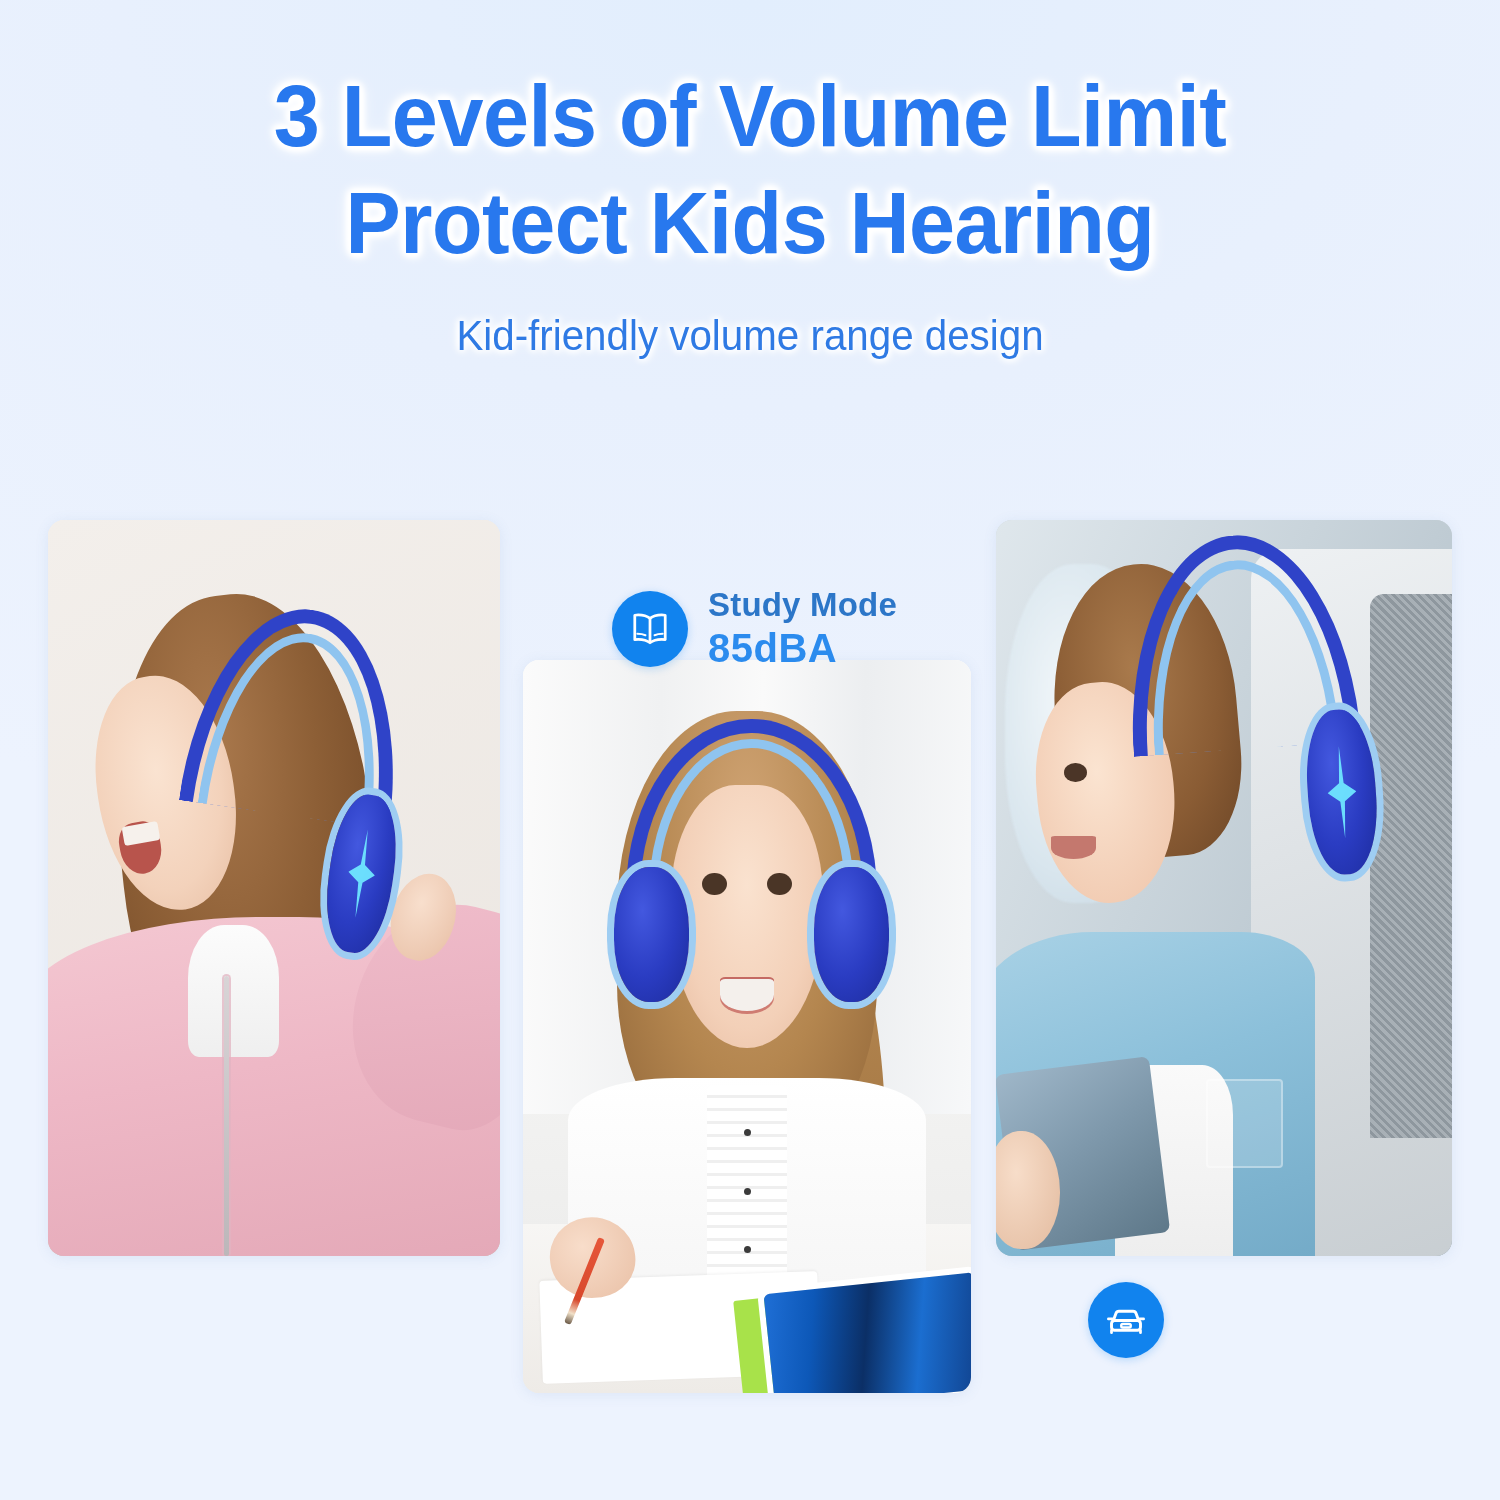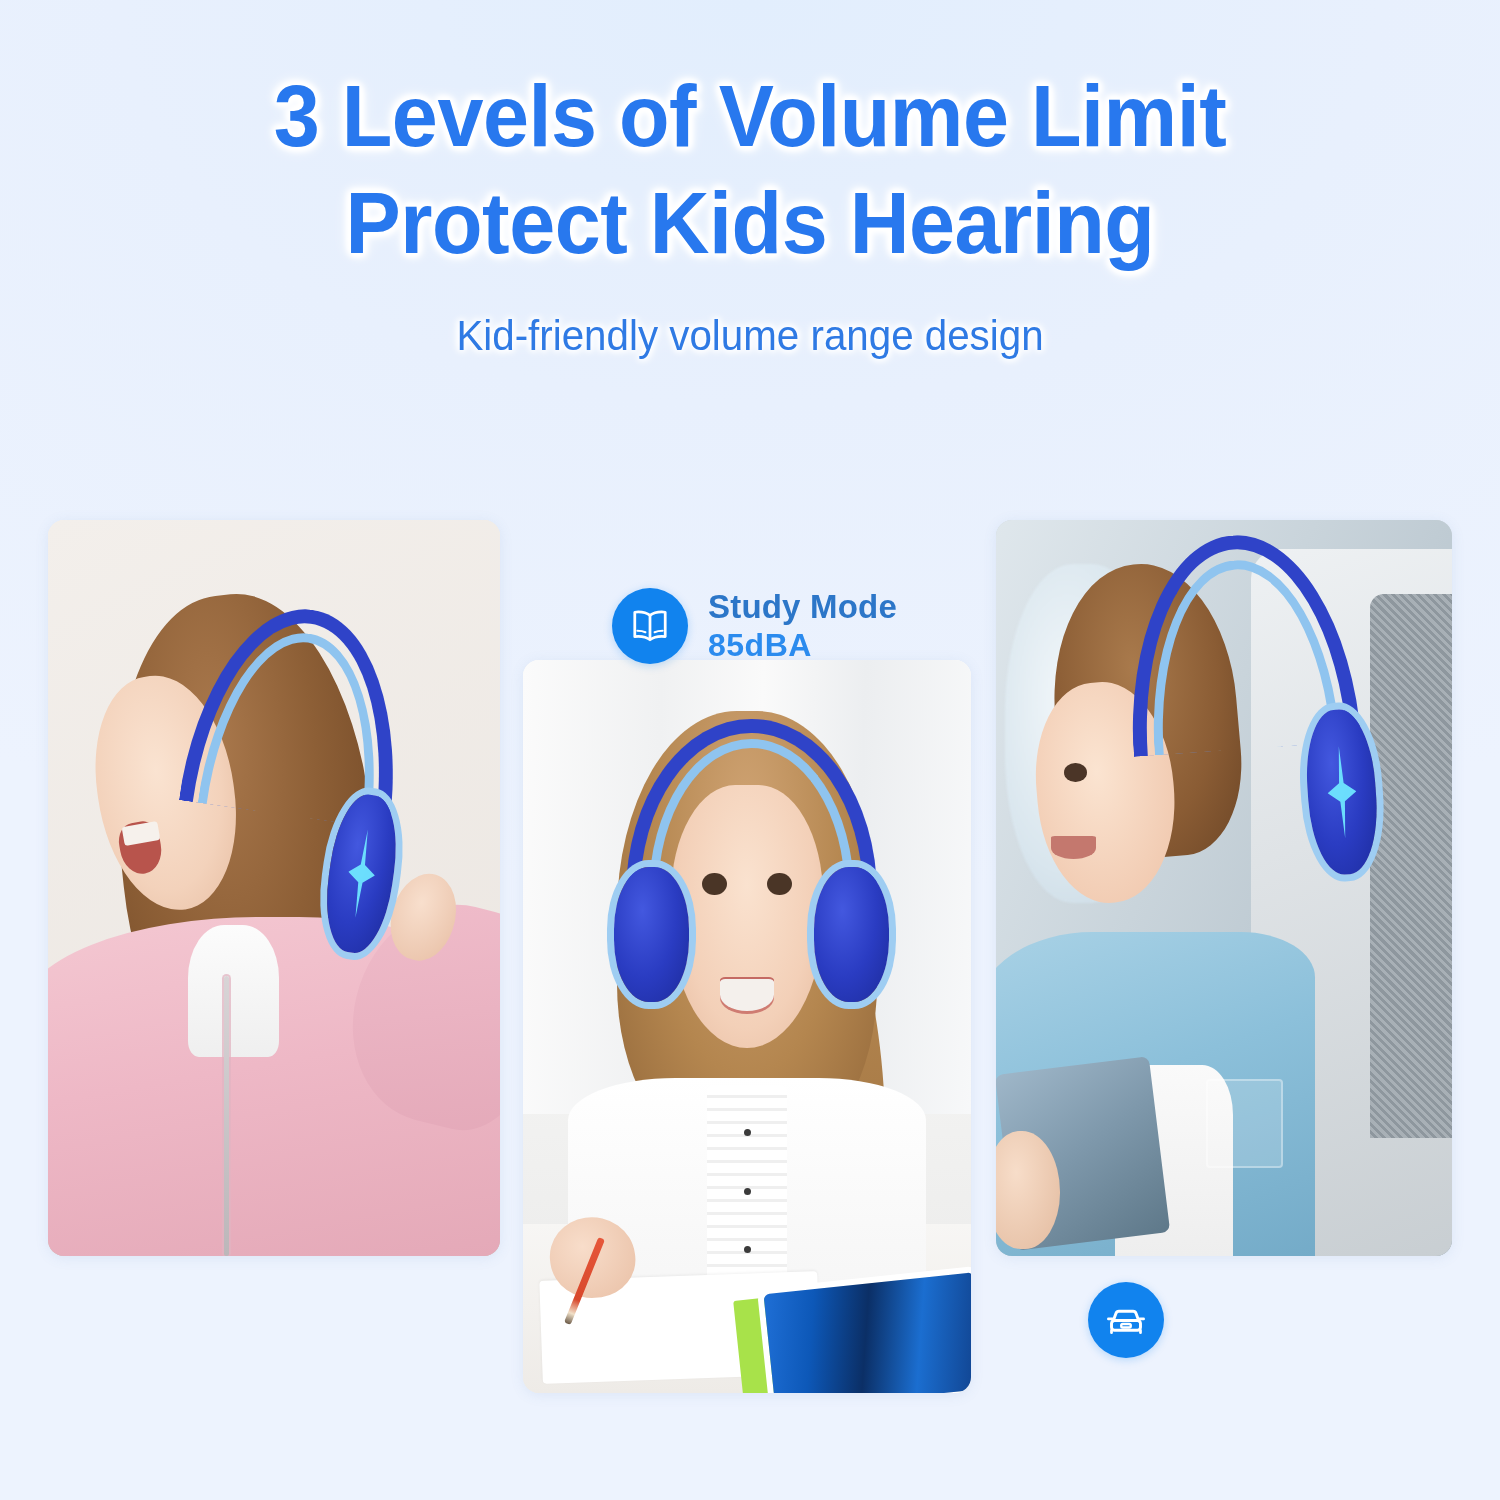--- a/index.html
+++ b/index.html
@@ -250,21 +250,21 @@
     display:flex; align-items:center; justify-content:center;
     flex:0 0 auto;
     box-shadow:0 2px 8px rgba(17,131,238,0.25);
   }
   .badge .texts { margin-left:20px; line-height:1.06; }
   .badge .mode-label {
     font-size:33px; font-weight:bold; color:#2C76C8; letter-spacing:0.2px;
     white-space:nowrap;
   }
   .badge .mode-value {
-    font-size:32px; font-weight:bold; color:#2B8BEE; letter-spacing:0.5px;
+    font-size:40px; font-weight:bold; color:#2B8BEE; letter-spacing:0.5px;
     margin-top:4px; white-space:nowrap;
   }
 
   .badge-study  { left:612px;  top:576px;margin-top:12px; }
   .badge-normal { left:136px;  top:1282px; }
   .badge-travel { left:1088px; top:1282px; }
 
   .icon-svg { width:44px; height:44px; display:block; }
 </style>
 </head>

